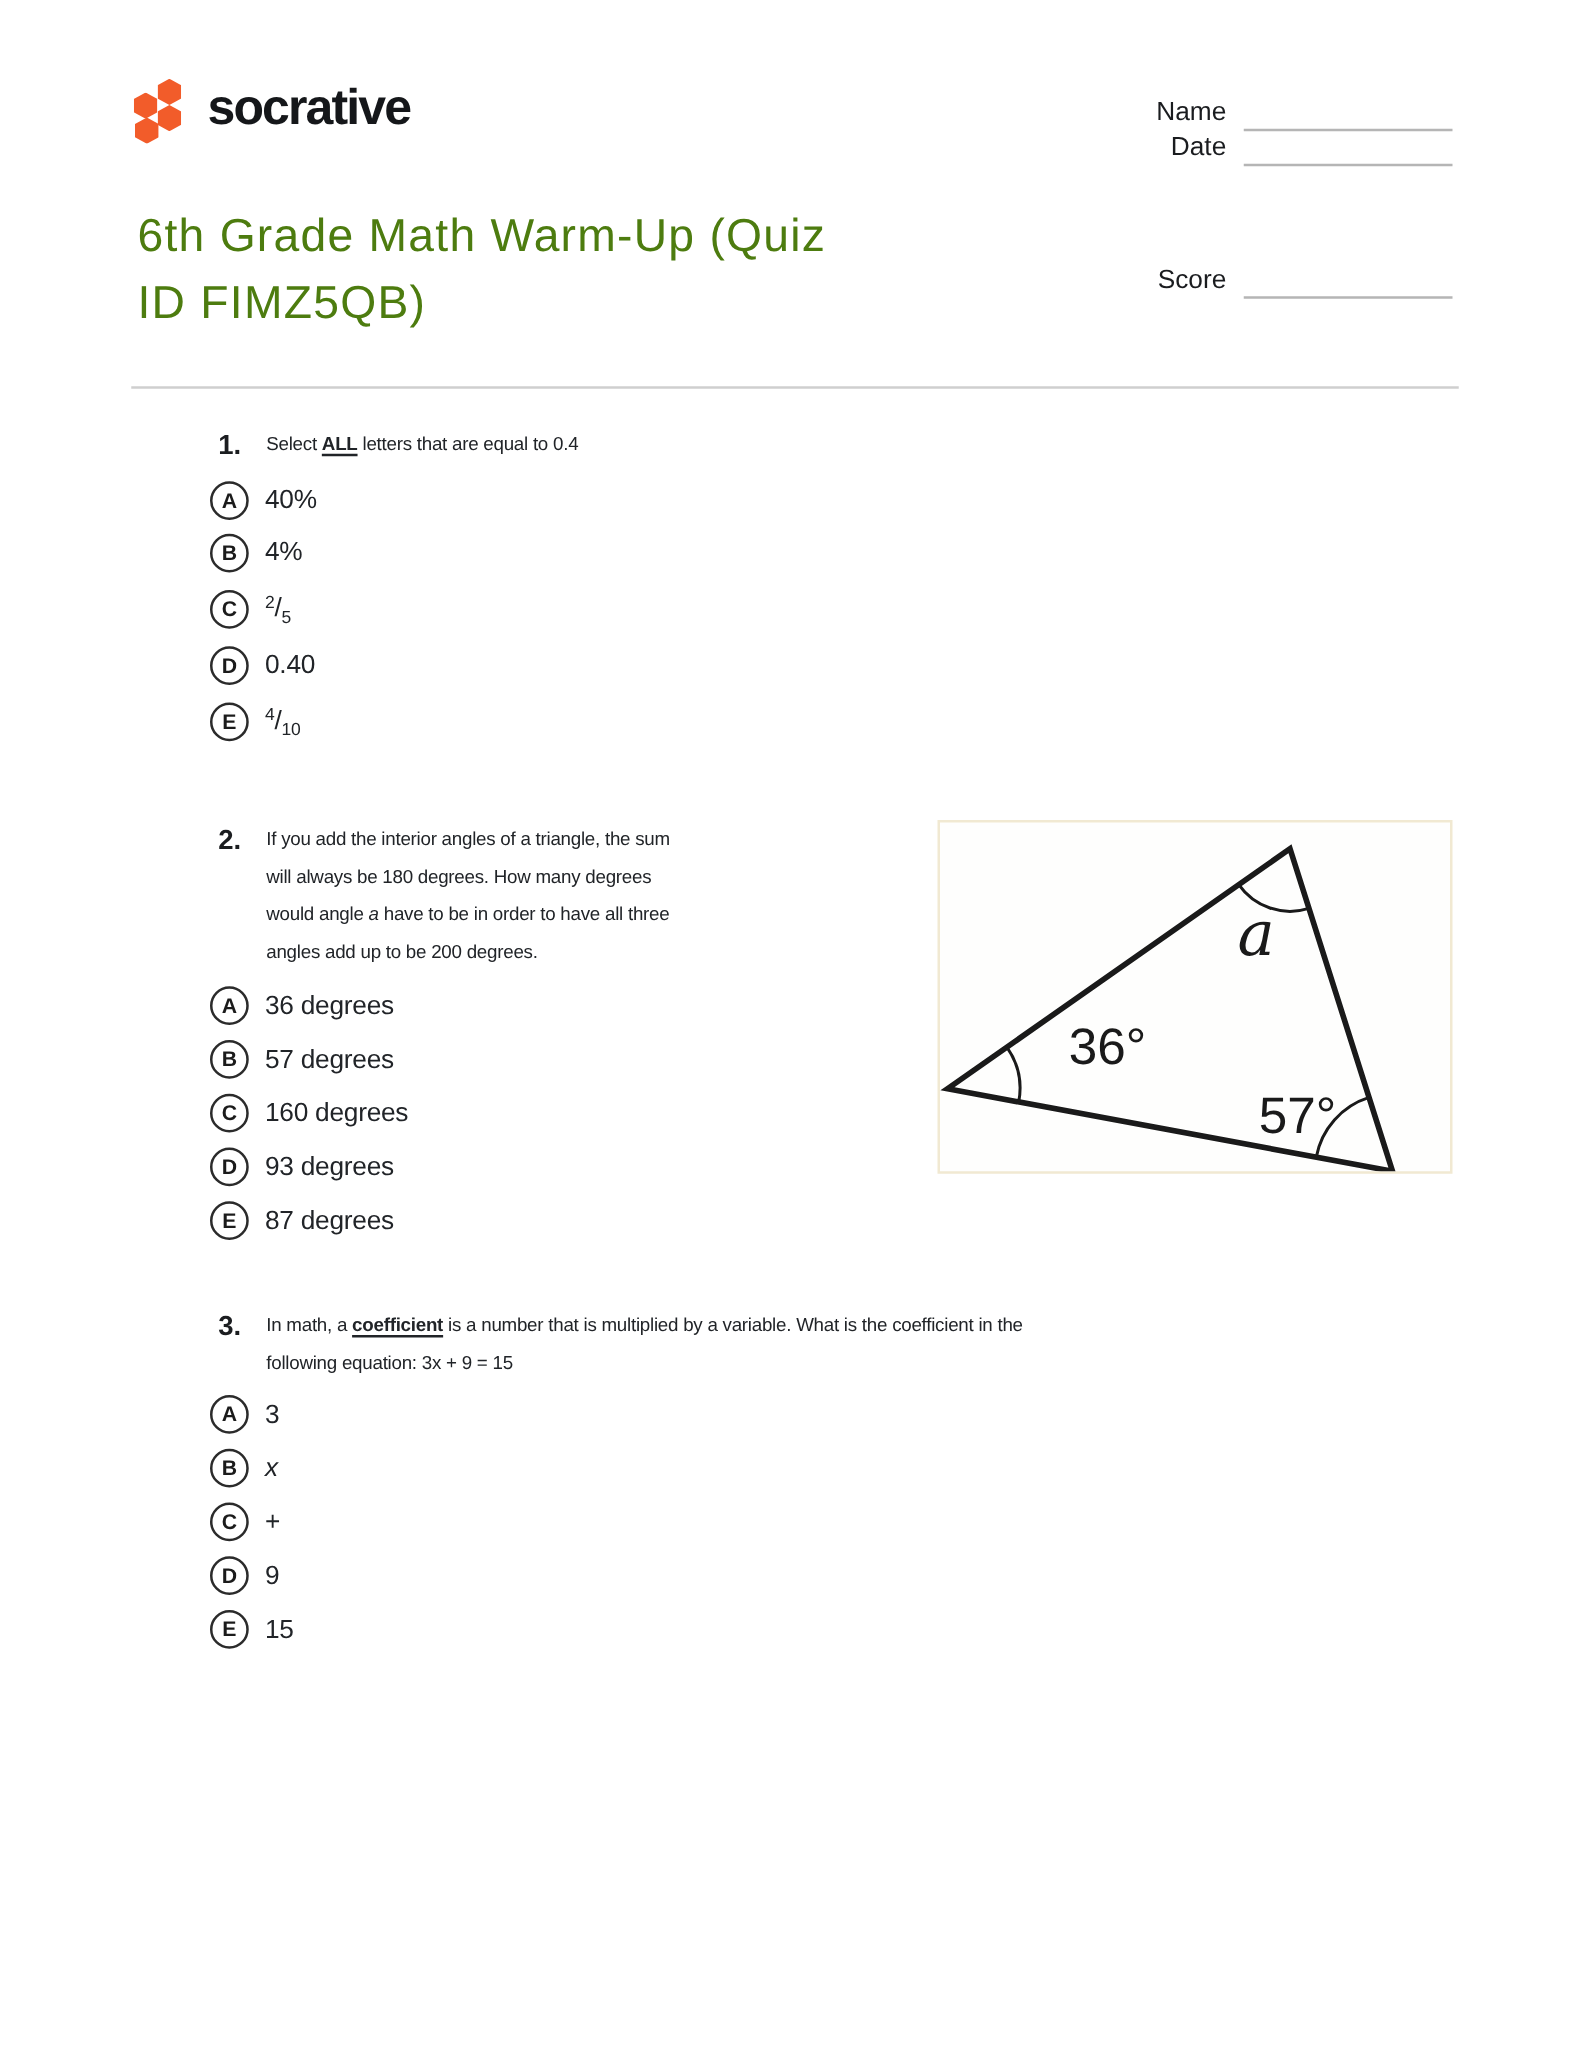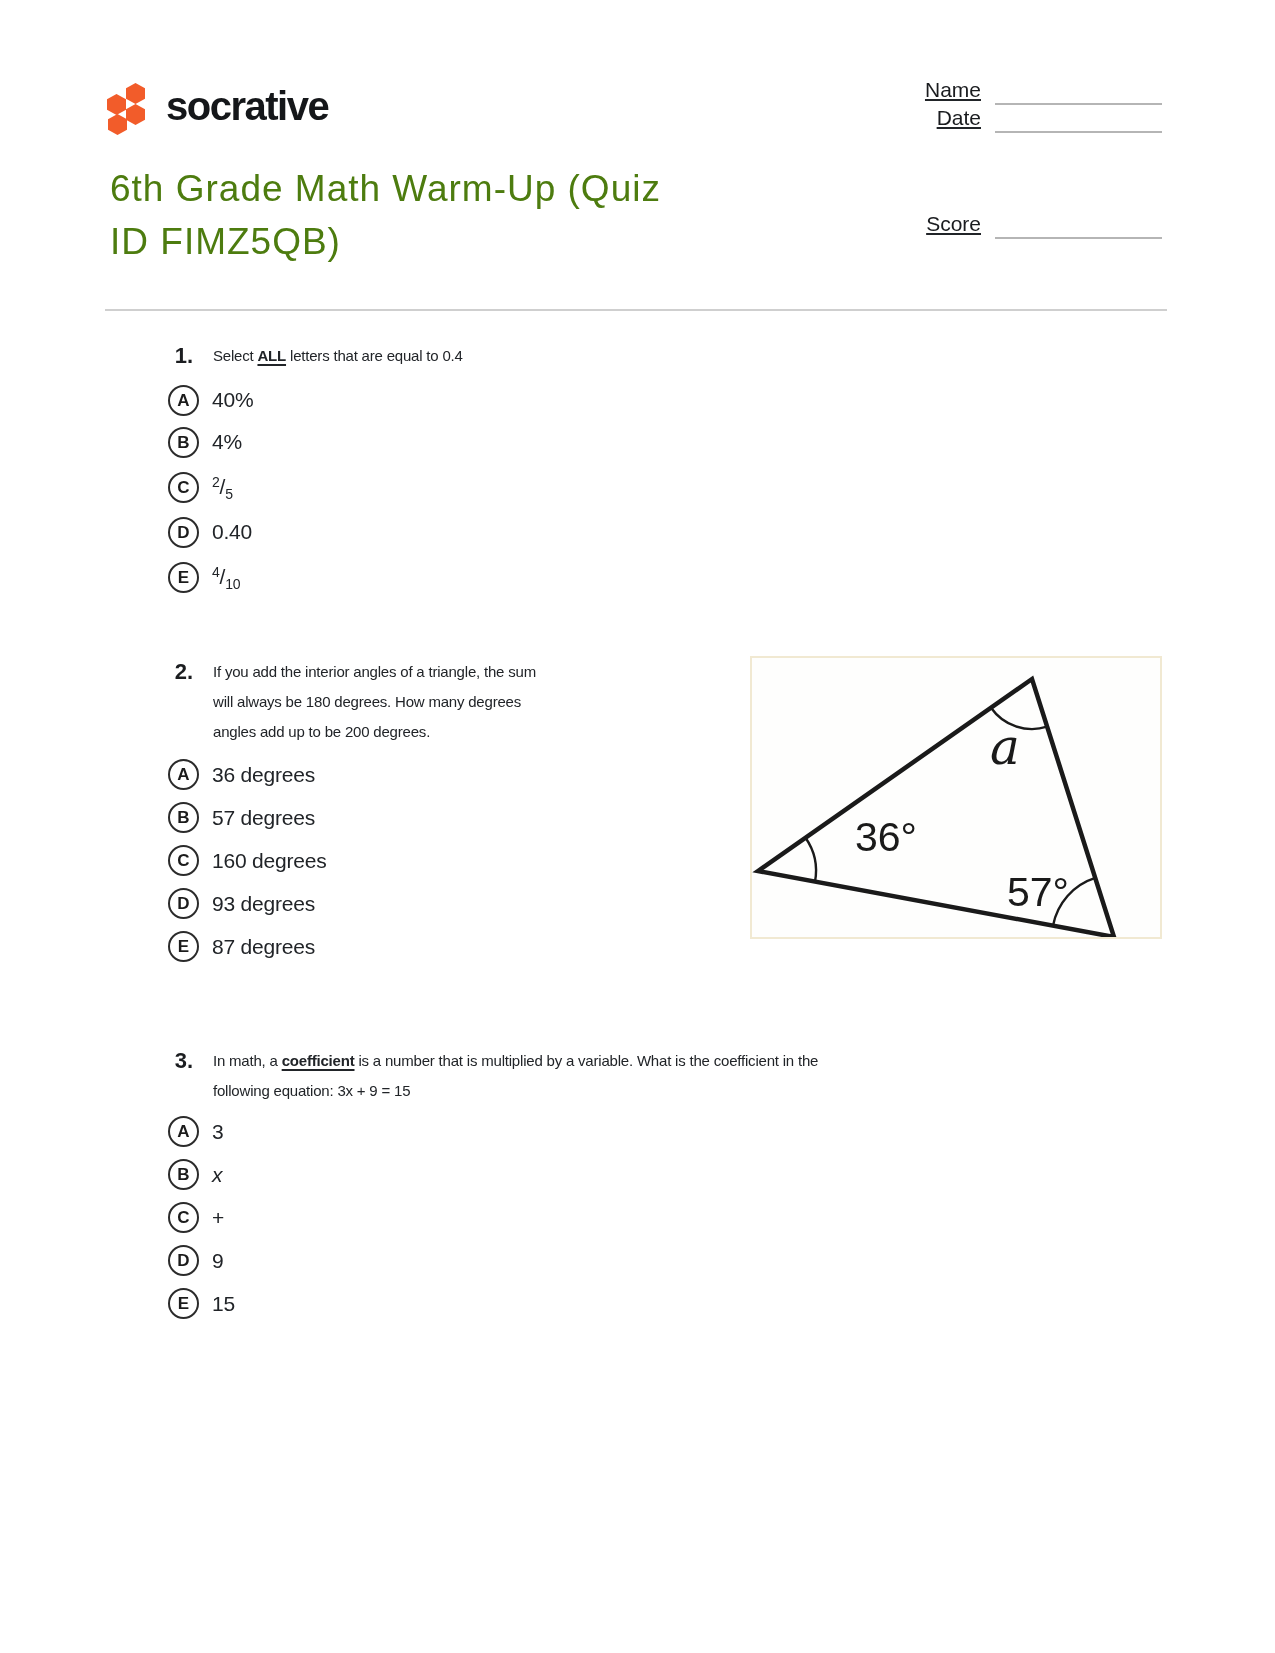--- a/index.html
+++ b/index.html
@@ -6,32 +6,32 @@
   .page{
     position:relative;
     width:1275px;height:1653px;
     background:#ffffff;
     font-family:"Liberation Sans",sans-serif;
     color:#212428;
     overflow:hidden;
     margin:0 auto;
   }
   
-  .logo{position:absolute;left:100px;top:74px;display:flex;align-items:center;gap:8px;}
+  .logo{position:absolute;left:100px;top:54px;display:flex;align-items:center;gap:8px;}
   .hexes{position:relative;width:58px;height:64px;}
   .hex{position:absolute;width:19px;height:21px;background:#F25C2A;
        clip-path:polygon(50% 0%,100% 25%,100% 75%,50% 100%,0% 75%,0% 25%);}
   .hex.h1{left:26px;top:9px;}
   .hex.h2{left:7px;top:20px;}
   .hex.h3{left:26px;top:30px;}
   .hex.h4{left:8px;top:40px;}
   .wordmark{font-size:40px;font-weight:700;letter-spacing:-1.5px;color:#15171a;line-height:1;}
   
   .fields-top{position:absolute;top:78px;right:113px;}
-  .field-row{display:flex;align-items:baseline;justify-content:flex-end;height:28px;text-decoration:underline;}
+  .field-row{display:flex;align-items:baseline;justify-content:flex-end;height:28px;}
   .field-label{display:inline-block;width:62px;text-align:right;font-size:21px;color:#1a1c1f;}
   .blank{display:inline-block;width:167px;margin-left:14px;border-bottom:2px solid #b5b5b5;height:20px;align-self:flex-end;margin-bottom:1px;}
   .score-row{position:absolute;top:212px;right:113px;}
   
   .title{position:absolute;left:110px;top:162px;font-weight:400;color:#4d7c0f;
          font-size:37px;line-height:53px;letter-spacing:1px;}
   .title div{white-space:nowrap;}
   
   .divider{position:absolute;left:105px;top:309px;width:1062px;height:2px;background:#cfcfcf;}
   
@@ -125,20 +125,21 @@
     <span class="bubble">E</span>
     <span class="opt-text"><sup>4</sup><span>/</span><sub>10</sub></span>
   </div>
         </div>
   </section>
       <section class="question q2">
     <div class="q-num">2.</div>
     <div class="q-prompt">
           <div class="p-line"><span>If you add the interior angles of a triangle, the sum</span></div>
           <div class="p-line"><span>will always be 180 degrees. How many degrees</span></div>
+          <div class="p-line"><span>would angle </span><span class="seg-i">a</span><span> have to be in order to have all three</span></div>
           <div class="p-line"><span>angles add up to be 200 degrees.</span></div>
         </div>
     <div class="opts">
           <div class="opt">
     <span class="bubble">A</span>
     <span class="opt-text"><span>36 degrees</span></span>
   </div>
           <div class="opt">
     <span class="bubble">B</span>
     <span class="opt-text"><span>57 degrees</span></span>

